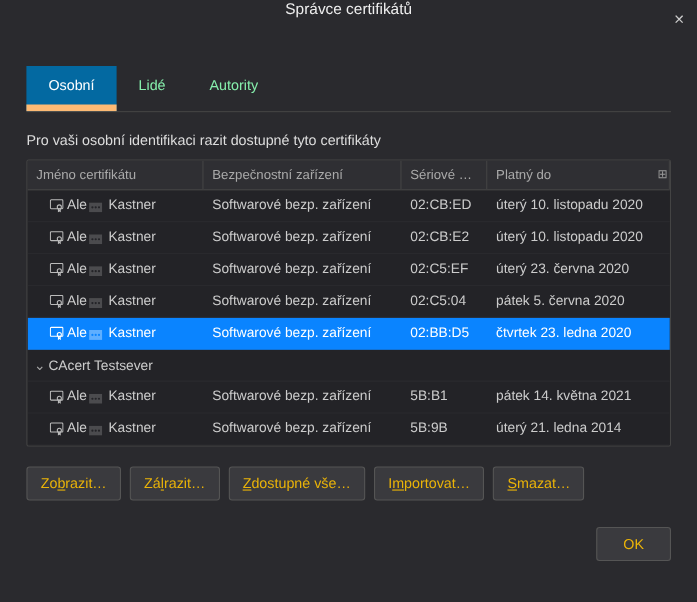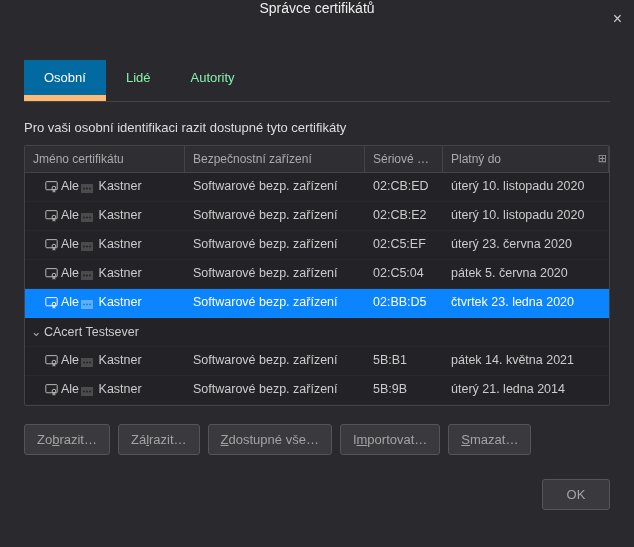--- a/index.html
+++ b/index.html
@@ -119,21 +119,21 @@
     color: #aaa;
   }
   .buttons {
     display: flex;
     gap: 8px;
     margin-top: 18px;
   }
   .btn {
     background: #3a3a3e;
     border: 1px solid #555;
-    color: #a3a3a3;
+    color: #eab308;
     padding: 7px 12px;
     font-size: 13px;
     border-radius: 3px;
     cursor: pointer;
   }
   .btn .u { text-decoration: underline; }
   .footer {
     display: flex;
     justify-content: flex-end;
     margin-top: 24px;

